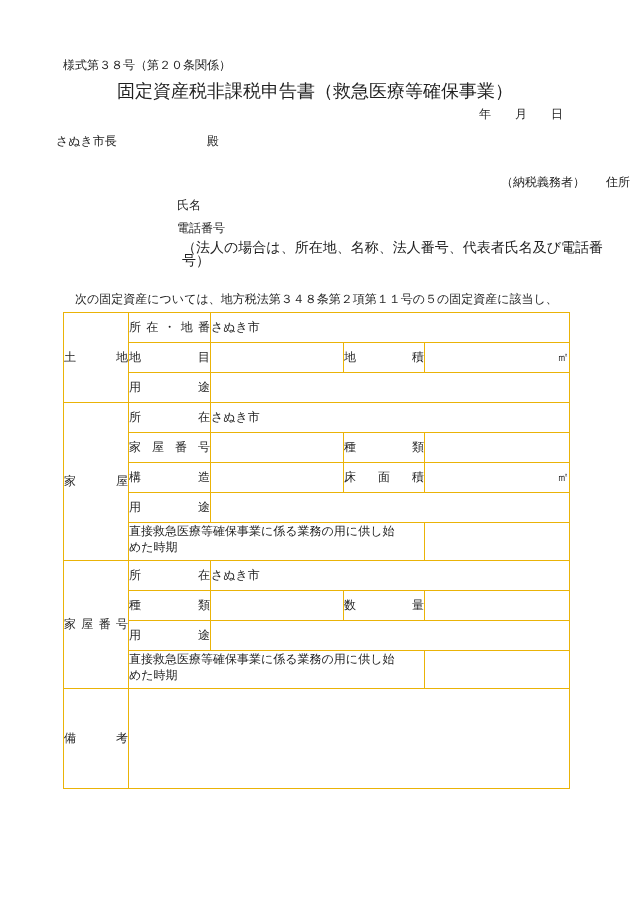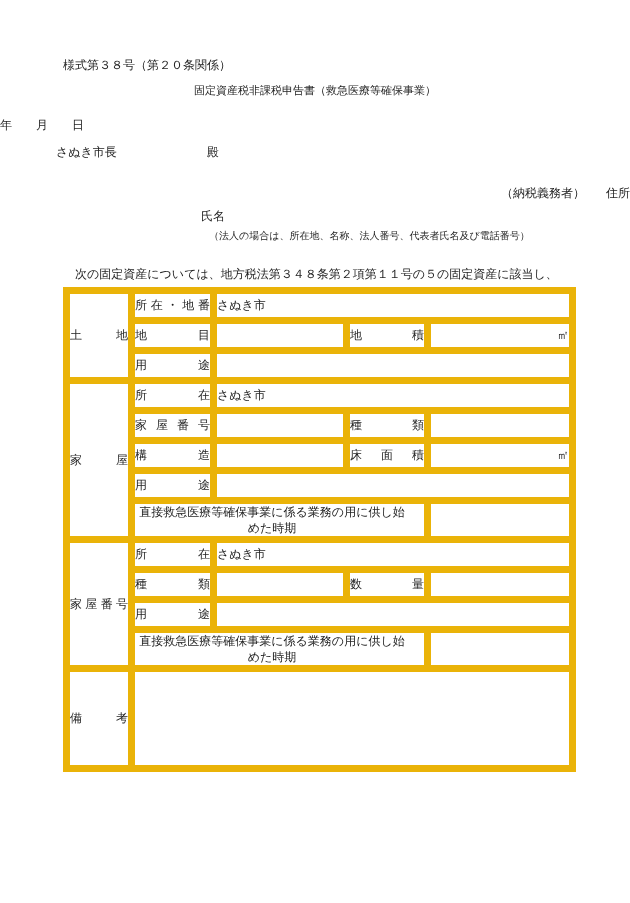--- a/index.html
+++ b/index.html
@@ -16,27 +16,27 @@
     color: #1f1f1f;
     overflow: hidden;
   }
   .form-number {
     margin: 58px 0 0 63px;
     line-height: 15px;
   }
   .form-title {
     margin-top: 9px;
     text-align: center;
-    font-size: 11px;
+    font-size: 18px;
     line-height: 17px;
   }
   .date-line {
-    margin-top: 19px;
-    text-align: left;
-    padding-right: 85px;
+    margin-top: 8px;
+    text-align: right;
+    padding-right: 67px;
     line-height: 15px;
   }
   .addressee-row {
     margin: 11px 0 0 56px;
     line-height: 16px;
     font-family: Liberation Serif, serif;
   }
   .honorific {
     display: inline-block;
     margin-left: 90px;
@@ -47,51 +47,51 @@
   .taxpayer-row {
     display: flex;
     line-height: 23px;
     justify-content: flex-end;
   }
   .taxpayer-label {
     width: 105px;
     flex: 0 0 105px;
   }
   .taxpayer-field-indent {
-    margin-left: 78px;
+    margin-left: 54px;
     line-height: 23px;
   }
   .taxpayer-note {
-    margin-left: 86px;
+    margin-left: 59px;
     margin-top: 1px;
-    font-size: 10px;
+    font-size: 14px;
     line-height: 13px;
   }
   .declaration {
     margin: 22px 0 0 63px;
     width: 507px;
     line-height: 21px;
   }
   .declaration .indent-line {
     text-indent: 12px;
   }
   table.asset-table {
     margin: 2px 0 0 63px;
     border-collapse: collapse;
     table-layout: fixed;
     width: 506px;
     font-size: 12px;
   }
   table.asset-table td {
-    border: 7px solid #eab308;
+    border: 1px solid #eab308;
     padding: 0;
     overflow: hidden;
   }
   tr.r30 { height: 30px; }
-  tr.r38 { height: 38px; text-align: center; }
+  tr.r38 { height: 38px; }
   tr.r100 { height: 100px; }
   td.slabel {
     text-align: justify;
     text-align-last: justify;
     vertical-align: middle;
     padding: 0 8px;
   }
   td.flabel {
     text-align: justify;
     text-align-last: justify;
@@ -129,20 +129,21 @@
 <div class="addressee-row">
   <span>さぬき市長</span><span class="honorific">殿</span>
 </div>
 
 <div class="taxpayer-block">
   <div class="taxpayer-row">
     <span class="taxpayer-label">（納税義務者）</span>
     <span>住所</span>
   </div>
   <div class="taxpayer-field-indent">氏名</div>
+  <div class="taxpayer-field-indent">電話番号</div>
   <div class="taxpayer-note">（法人の場合は、所在地、名称、法人番号、代表者氏名及び電話番号）</div>
 </div>
 
 <div class="declaration">
   <div class="indent-line">次の固定資産については、地方税法第３４８条第２項第１１号の５の固定資産に該当し、</div>
 </div>
 
 <table class="asset-table">
   <colgroup>
     <col style="width:65px">

